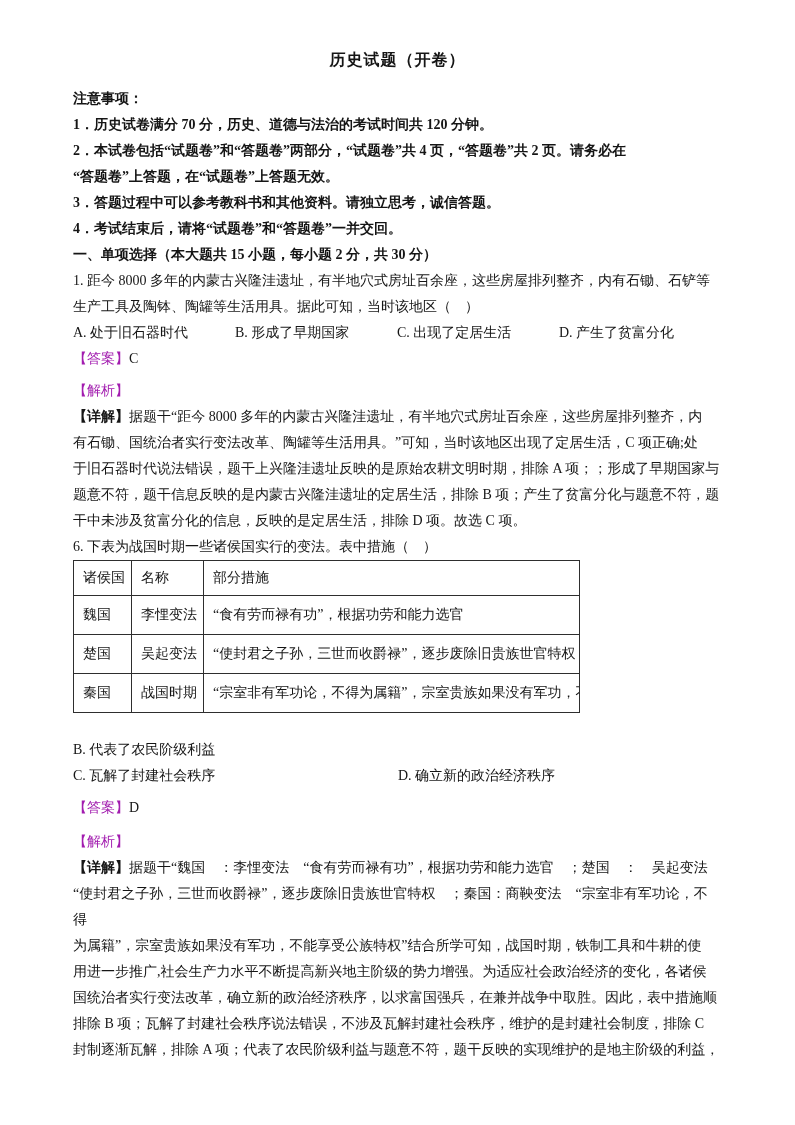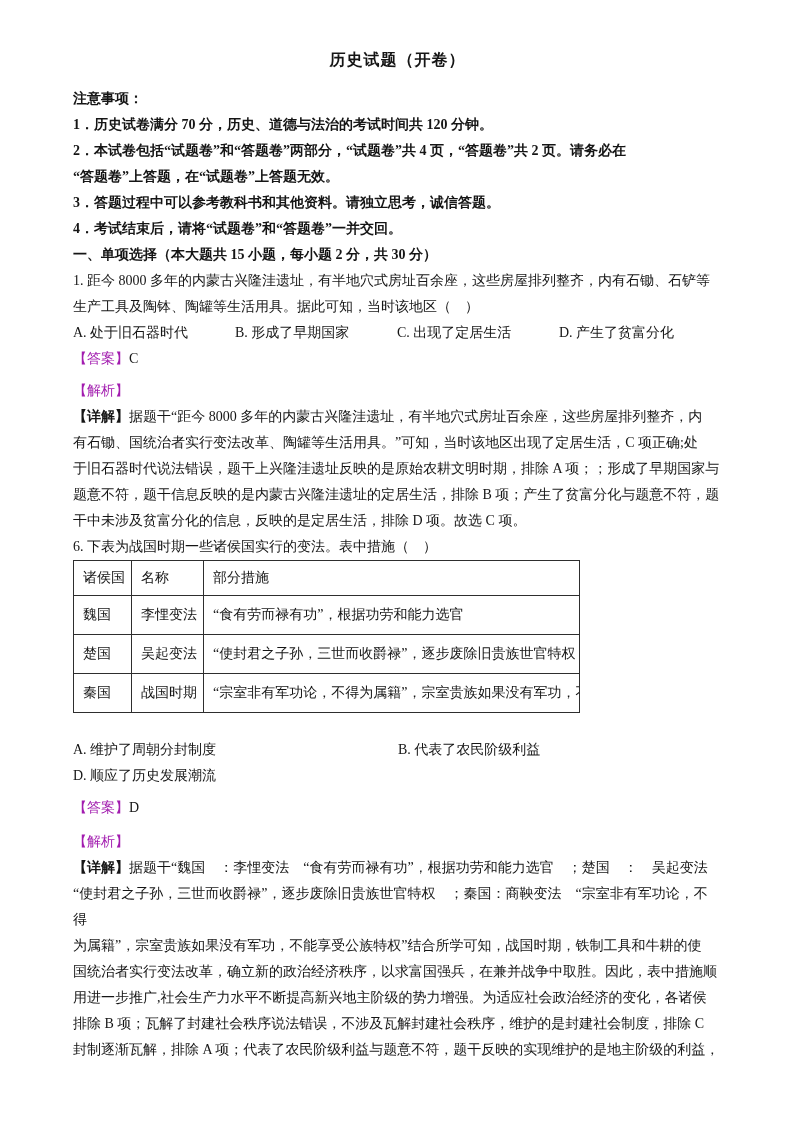--- a/index.html
+++ b/index.html
@@ -118,36 +118,36 @@
     </tr>
     <tr>
       <td>秦国</td>
       <td>战国时期</td>
       <td>“宗室非有军功论，不得为属籍”，宗室贵族如果没有军功，不能享受公族特权</td>
     </tr>
   </tbody>
     </table>
 
   <div class="opt-row2 mt24">
-    <span class="opt">A. 维护了周朝分封制度</span>
     <span class="opt">B. 代表了农民阶级利益</span>
   </div>
   <div class="opt-row2">
-    <span class="opt">D. 顺应了历史发展潮流</span>
+    <span class="opt">C. 瓦解了封建社会秩序</span>
+    <span class="opt">D. 确立新的政治经济秩序</span>
   </div>
 
   <div class="line mt6">
     <span class="blue">【答案】</span><span>D</span>
   </div>
   <div class="line blue mt8">【解析】</div>
 
   <div class="line">
     <span class="bold">【详解】</span><span>据题干“魏国　：李悝变法　“食有劳而禄有功”，根据功劳和能力选官　；楚国　：　吴起变法</span>
   </div>
   <div class="line">“使封君之子孙，三世而收爵禄”，逐步废除旧贵族世官特权　；秦国：商鞅变法　“宗室非有军功论，不</div>
   <div class="line">得</div>
   <div class="line">为属籍”，宗室贵族如果没有军功，不能享受公族特权”结合所学可知，战国时期，铁制工具和牛耕的使</div>
+  <div class="line">用进一步推广,社会生产力水平不断提高新兴地主阶级的势力增强。为适应社会政治经济的变化，各诸侯</div>
   <div class="line">国统治者实行变法改革，确立新的政治经济秩序，以求富国强兵，在兼并战争中取胜。因此，表中措施顺</div>
-  <div class="line">用进一步推广,社会生产力水平不断提高新兴地主阶级的势力增强。为适应社会政治经济的变化，各诸侯</div>
   <div class="line">排除 B 项；瓦解了封建社会秩序说法错误，不涉及瓦解封建社会秩序，维护的是封建社会制度，排除 C</div>
   <div class="line">封制逐渐瓦解，排除 A 项；代表了农民阶级利益与题意不符，题干反映的实现维护的是地主阶级的利益，</div>
 
 </div>
 
 </body></html>

